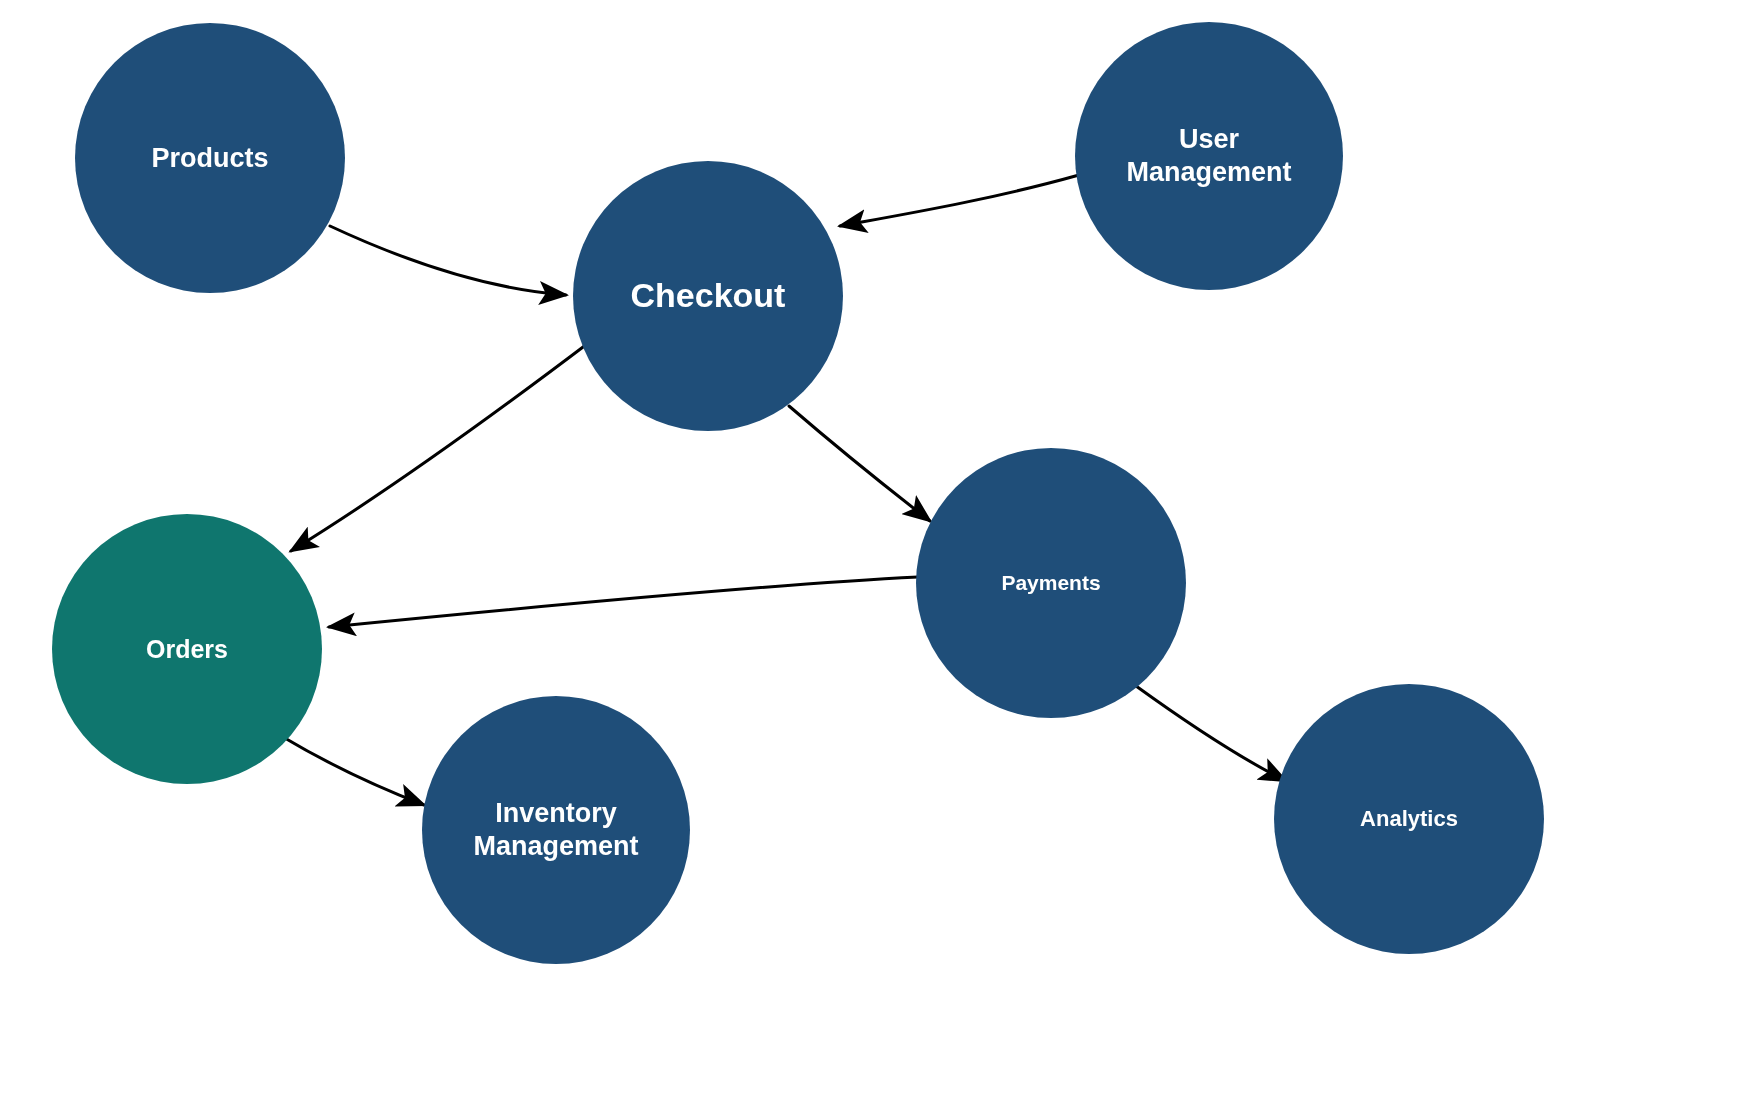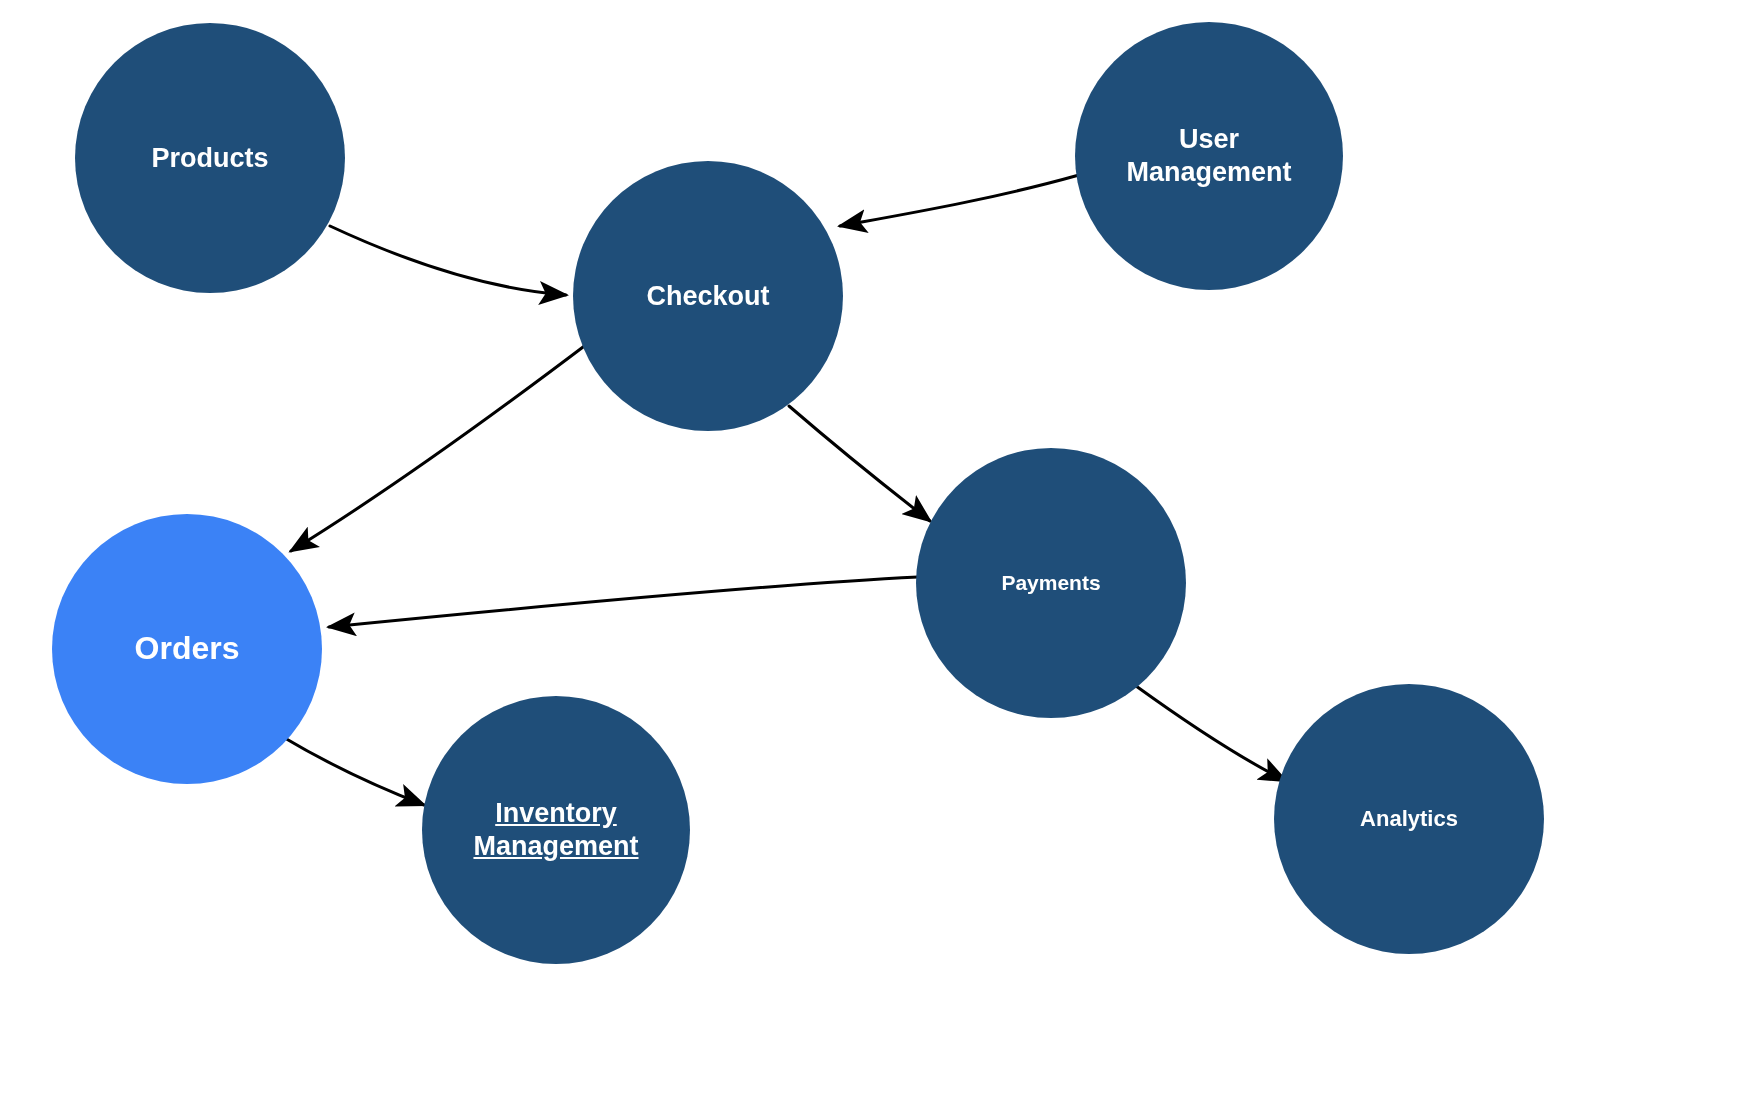--- a/index.html
+++ b/index.html
@@ -67,30 +67,30 @@
   </svg>
 
   <div id="nodes-layer">
       <div class="node" style="left: 75px; top: 23px; width: 270px; height: 270px; background: rgb(31, 78, 121); color: rgb(255, 255, 255); font-size: 27px;">
         <span class="node-label">Products</span>
       </div>
       <div class="node" style="left: 1075px; top: 22px; width: 268px; height: 268px; background: rgb(31, 78, 121); color: rgb(255, 255, 255); font-size: 27px;">
         <span class="node-label">User
 Management</span>
       </div>
-      <div class="node" style="left: 573px; top: 161px; width: 270px; height: 270px; background: rgb(31, 78, 121); color: rgb(255, 255, 255); font-size: 27px;">
+      <div class="node" style="left: 573px; top: 161px; width: 270px; height: 270px; background: rgb(31, 78, 121); color: rgb(255, 255, 255); font-size: 34px;">
         <span class="node-label">Checkout</span>
       </div>
-      <div class="node" style="left: 52px; top: 514px; width: 270px; height: 270px; background: #3b82f6; color: rgb(255, 255, 255); font-size: 32px;">
+      <div class="node" style="left: 52px; top: 514px; width: 270px; height: 270px; background: #0f766e; color: rgb(255, 255, 255); font-size: 25px;">
         <span class="node-label">Orders</span>
       </div>
       <div class="node" style="left: 916px; top: 448px; width: 270px; height: 270px; background: rgb(31, 78, 121); color: rgb(255, 255, 255); font-size: 21px;">
         <span class="node-label">Payments</span>
       </div>
-      <div class="node" style="left: 422px; top: 696px; width: 268px; height: 268px; background: rgb(31, 78, 121); color: rgb(255, 255, 255); font-size: 27px; text-decoration: underline;">
+      <div class="node" style="left: 422px; top: 696px; width: 268px; height: 268px; background: rgb(31, 78, 121); color: rgb(255, 255, 255); font-size: 27px;">
         <span class="node-label">Inventory
 Management</span>
       </div>
       <div class="node" style="left: 1274px; top: 684px; width: 270px; height: 270px; background: rgb(31, 78, 121); color: rgb(255, 255, 255); font-size: 22px;">
         <span class="node-label">Analytics</span>
       </div>
     </div>
 
 </div>
 

